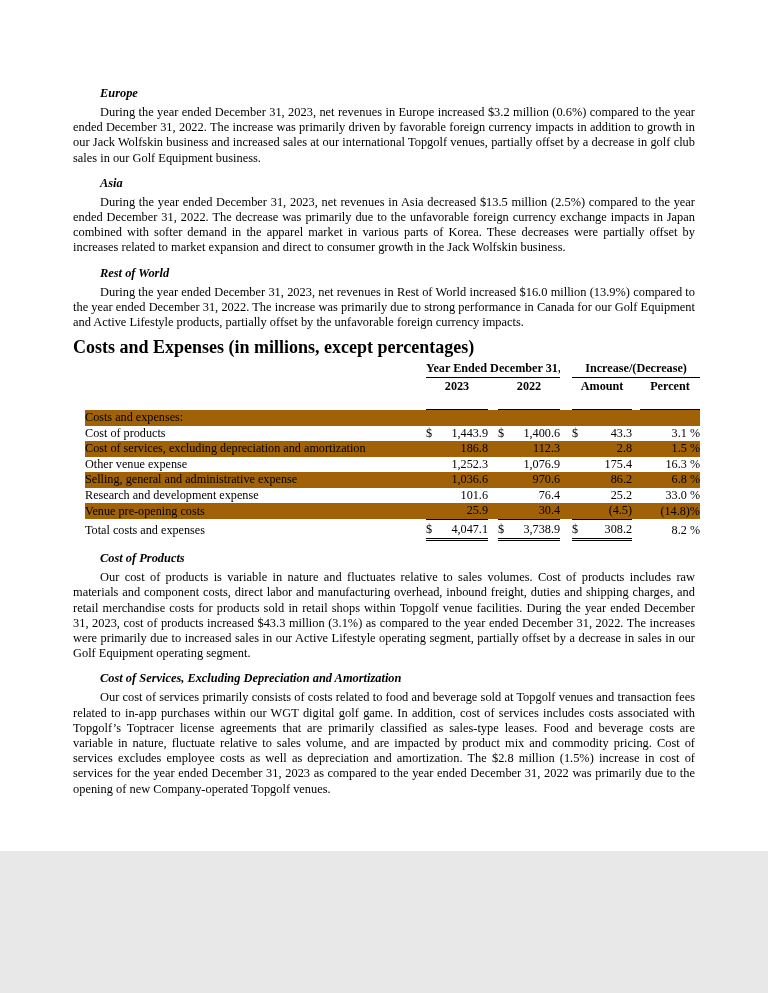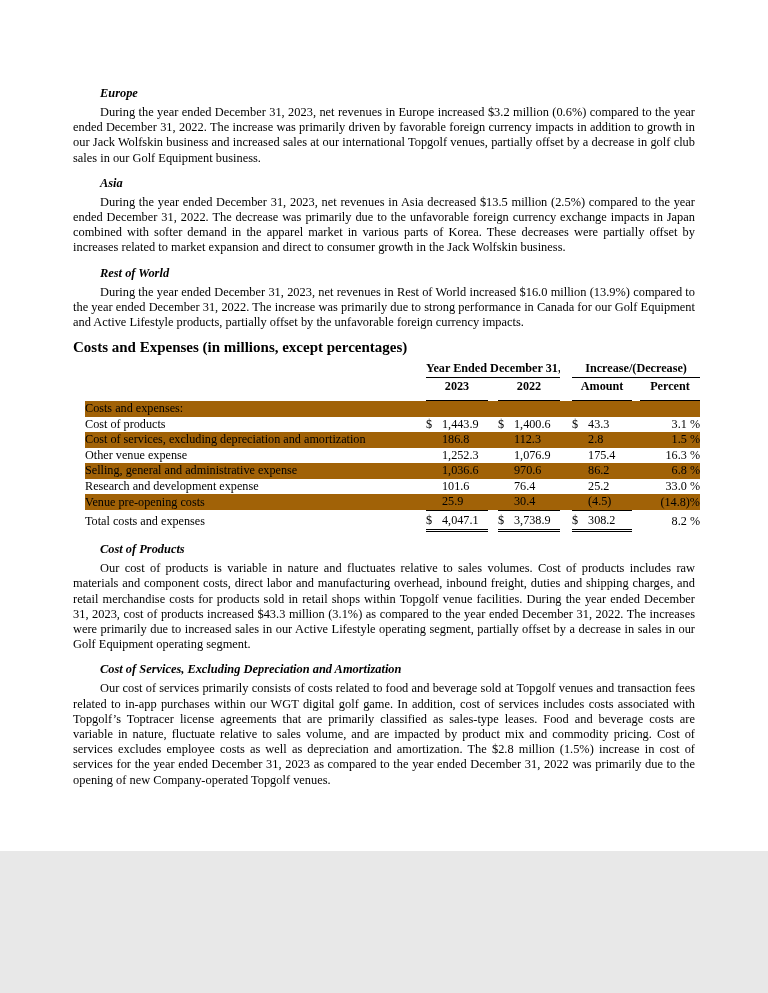--- a/index.html
+++ b/index.html
@@ -13,44 +13,44 @@
     margin:0 auto;
   }
   .content{position:absolute;left:73px;right:73px;top:76px;}
   .h-italic{
     font-weight:bold;font-style:italic;
     font-size:12.4px;line-height:15px;
     margin:10px 0 4px 27px;
   }
   .h-bold{
     font-weight:bold;
-    font-size:15px;line-height:15px;
+    font-size:18px;line-height:15px;
     margin:10px 0 4px 0;
   }
   .para{
     font-size:12.4px;line-height:15.2px;
     text-align:justify;text-indent:27px;
     margin:0 0 4px 0;
   }
   
   table.fin{
     border-collapse:collapse;table-layout:fixed;
     width:615px;margin:6px 12px 2px 12px;
     font-size:12.2px;line-height:13.5px;
   }
   table.fin td{padding:1px 0;vertical-align:bottom;overflow:hidden;white-space:nowrap;}
   tr.grp td.grp-h{font-weight:bold;text-align:center;border-bottom:1px solid #000;padding-bottom:1px;}
-  tr.sub td.sub-h{font-weight:bold;text-align:center;border-bottom:1px solid #000;padding-bottom:7px;}
+  tr.sub td.sub-h{font-weight:bold;text-align:center;border-bottom:1px solid #000;padding-bottom:16px;}
   tr.sub td{padding-top:2px;}
   tr.shaded td{background:#a16207;}
   td.lbl{padding-left:52px;}
   td.lbl0{padding-left:8px;}
   td.lblT{padding-left:0;}
   td.d{text-align:left;}
-  td.v{text-align:left;}
+  td.v{text-align:right;}
   td.pct{text-align:right;padding-right:7px;}
   tr.preTotal td.bb{border-bottom:1px solid #000;}
   tr.total td{padding-top:3px;padding-bottom:2px;}
   tr.total td.dbl{border-bottom:3px double #000;}
   .page-number{
     position:absolute;left:3px;right:0;top:925px;
     text-align:center;font-size:12.4px;
   }
 </style>
 </head>

